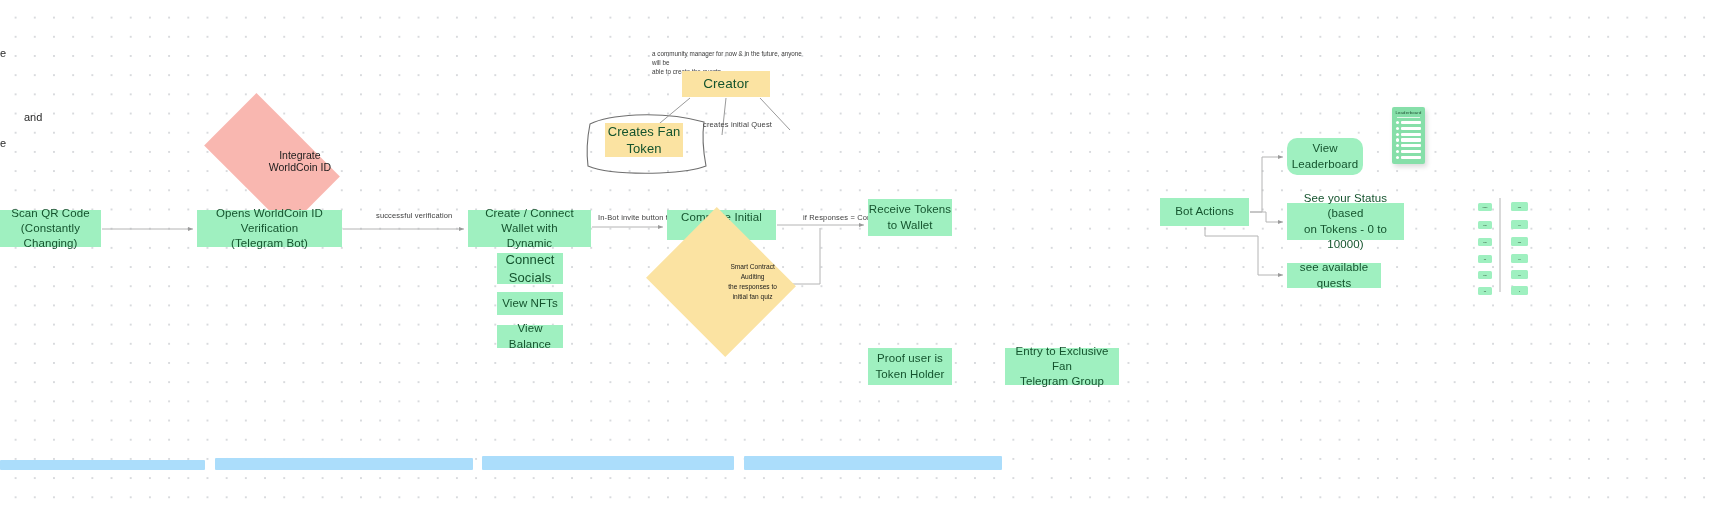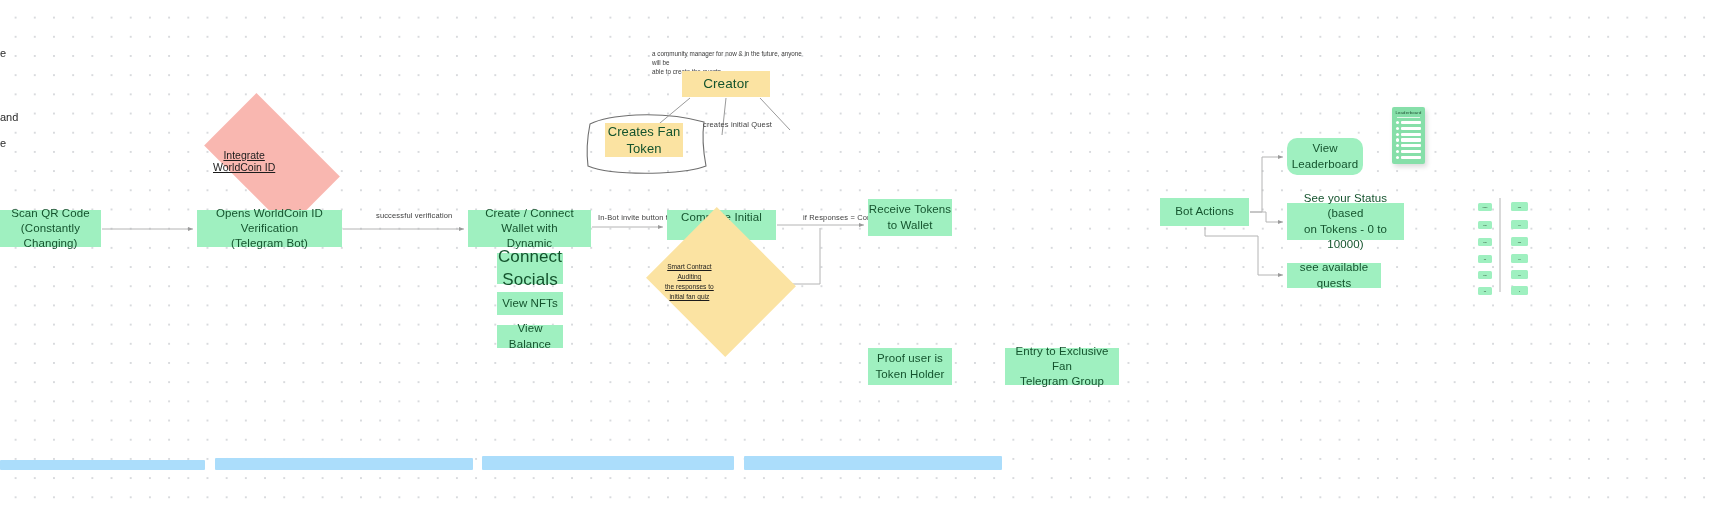--- a/index.html
+++ b/index.html
@@ -37,25 +37,24 @@
     letter-spacing: .1px;
   }
   .green  { background: #9ff0c0; }
   .yellow { background: #fbe3a2; }
 
   
   .diamond {
     position: absolute;
     display: flex;
     align-items: center;
-    justify-content: flex-start;
+    justify-content: flex-end;
     text-align: center;
     white-space: pre-line;
     color: #1c1c1c;
-    text-decoration: underline;
   }
   .diamond .dshape {
     position: absolute;
     inset: 0;
     transform: rotate(45deg);
   }
   .diamond .dlabel {
     position: relative;
     z-index: 2;
   }
@@ -189,21 +188,21 @@
     <path class="thin" d="M1250,212 L1266,212 L1266,222 L1283,222"></path>
     <polygon points="1283,222 1278,220 1278,224" fill="#9a9a9a"></polygon>
 
     <path class="thin" d="M1205,227 L1205,236 L1258,236 L1258,275 L1283,275"></path>
     <polygon points="1283,275 1278,273 1278,277" fill="#9a9a9a"></polygon>
 
     <line class="thin" x1="1500" y1="198" x2="1500" y2="292"></line>
   </svg>
 
   <div class="gutter" style="left:0px; top:47px;">e</div>
-  <div class="gutter" style="left:0px; top:111px;">and</div>
+  <div class="gutter" style="left:0px; top:111px;padding-left:24px;">and</div>
   <div class="gutter" style="left:0px; top:137px;">e</div>
 
   <div class="freetext" style="left:652px; top:50px; font-size:6.3px; width:158px;">a community manager for now &amp; in the future, anyone will be
 able to create the quests</div>
 
   <div class="edgelabel" style="left:703px; top:120px;">creates initial Quest</div>
   <div class="edgelabel" style="left:376px; top:211px;">successful verification</div>
   <div class="edgelabel" style="left:598px; top:213px;">In-Bot invite button to</div>
   <div class="edgelabel" style="left:803px; top:213px;">if Responses = Correct</div>
 
@@ -220,21 +219,21 @@
 
   <div class="node green" style="left:197px; top:210px; width:145px; height:37px; font-size:11.5px;">Opens WorldCoin ID Verification
 (Telegram Bot)</div>
 
   <div class="node green" style="left:0px; top:210px; width:101px; height:37px; font-size:11.5px;">Scan QR Code
 (Constantly Changing)</div>
 
   <div class="node green" style="left:468px; top:210px; width:123px; height:37px; font-size:11.5px;">Create / Connect Wallet with
 Dynamic</div>
 
-  <div class="node green" style="left:497px; top:253px; width:66px; height:31px; font-size:17px;">Connect
+  <div class="node green" style="left:497px; top:253px; width:66px; height:31px; font-size:13px;">Connect
 Socials</div>
 
   <div class="node green" style="left:497px; top:292px; width:66px; height:23px; font-size:11.5px;">View NFTs</div>
 
   <div class="node green" style="left:497px; top:325px; width:66px; height:23px; font-size:11.5px;">View Balance</div>
 
   <div class="node green" style="left:667px; top:210px; width:109px; height:30px; font-size:11.5px;">Complete Initial Quest</div>
 
   <div class="diamond yellowd" style="left:665px; top:232px; width:112px; height:100px;">
     <div class="dshape"></div>

